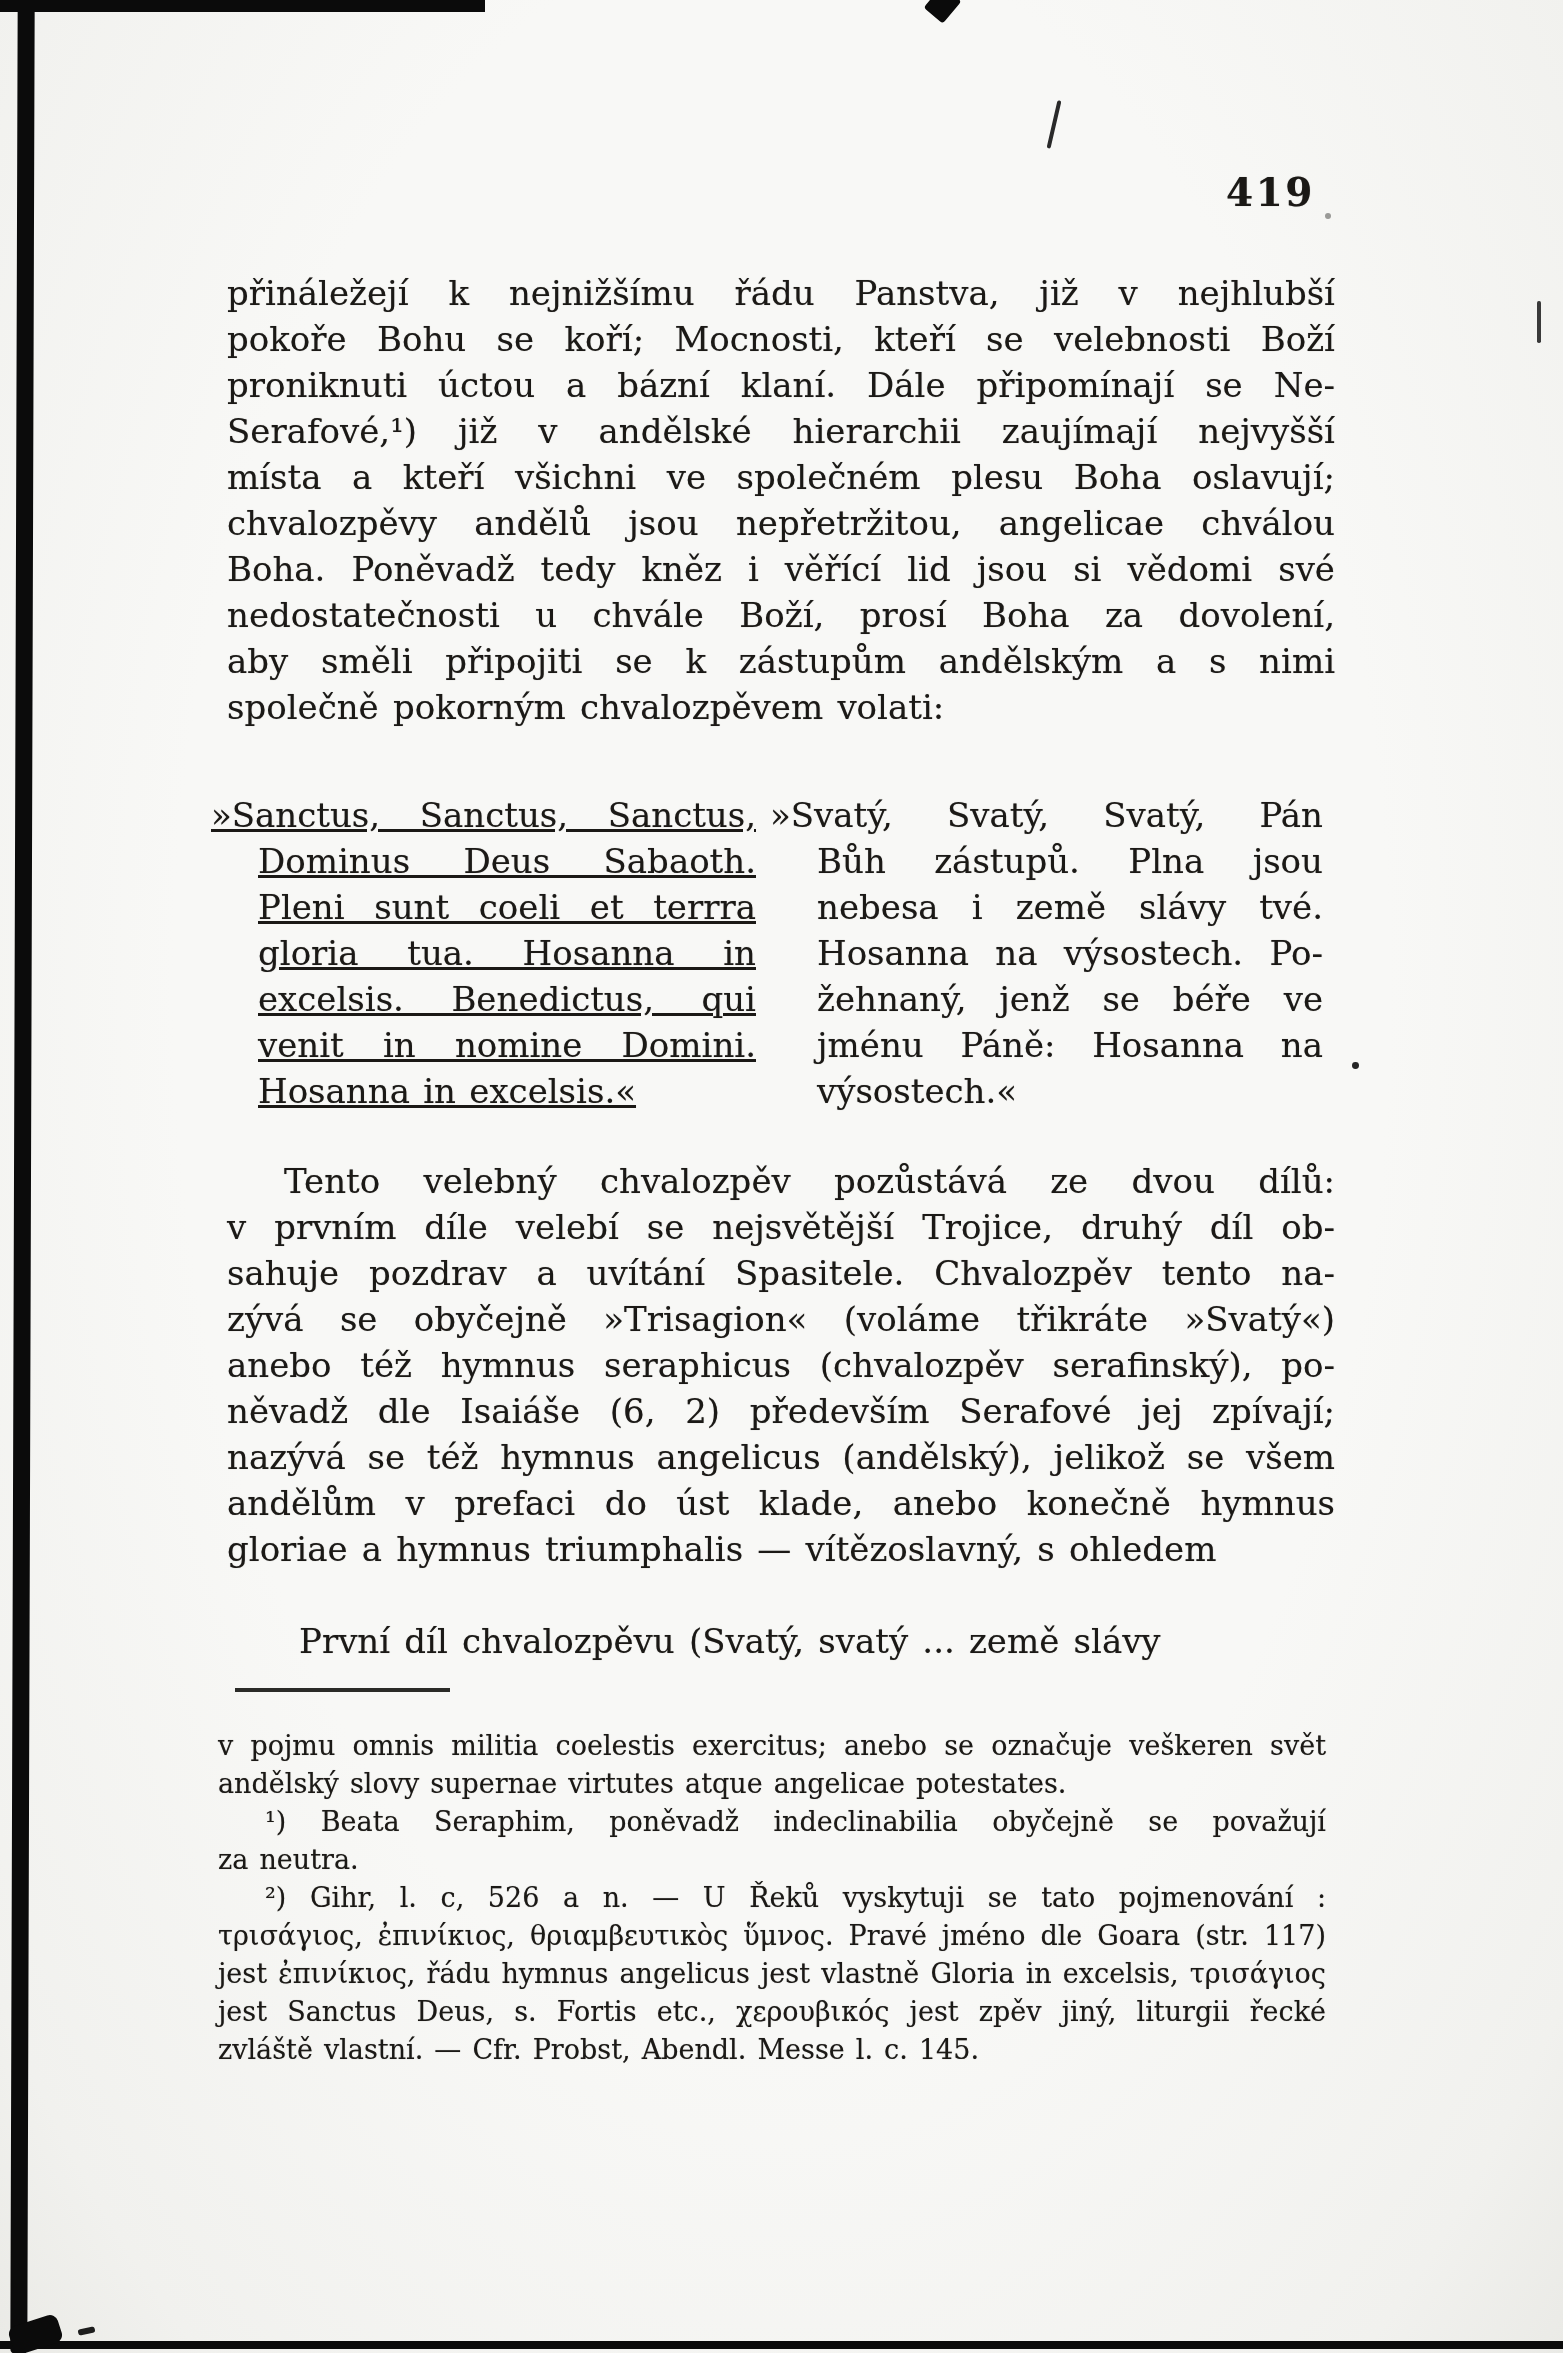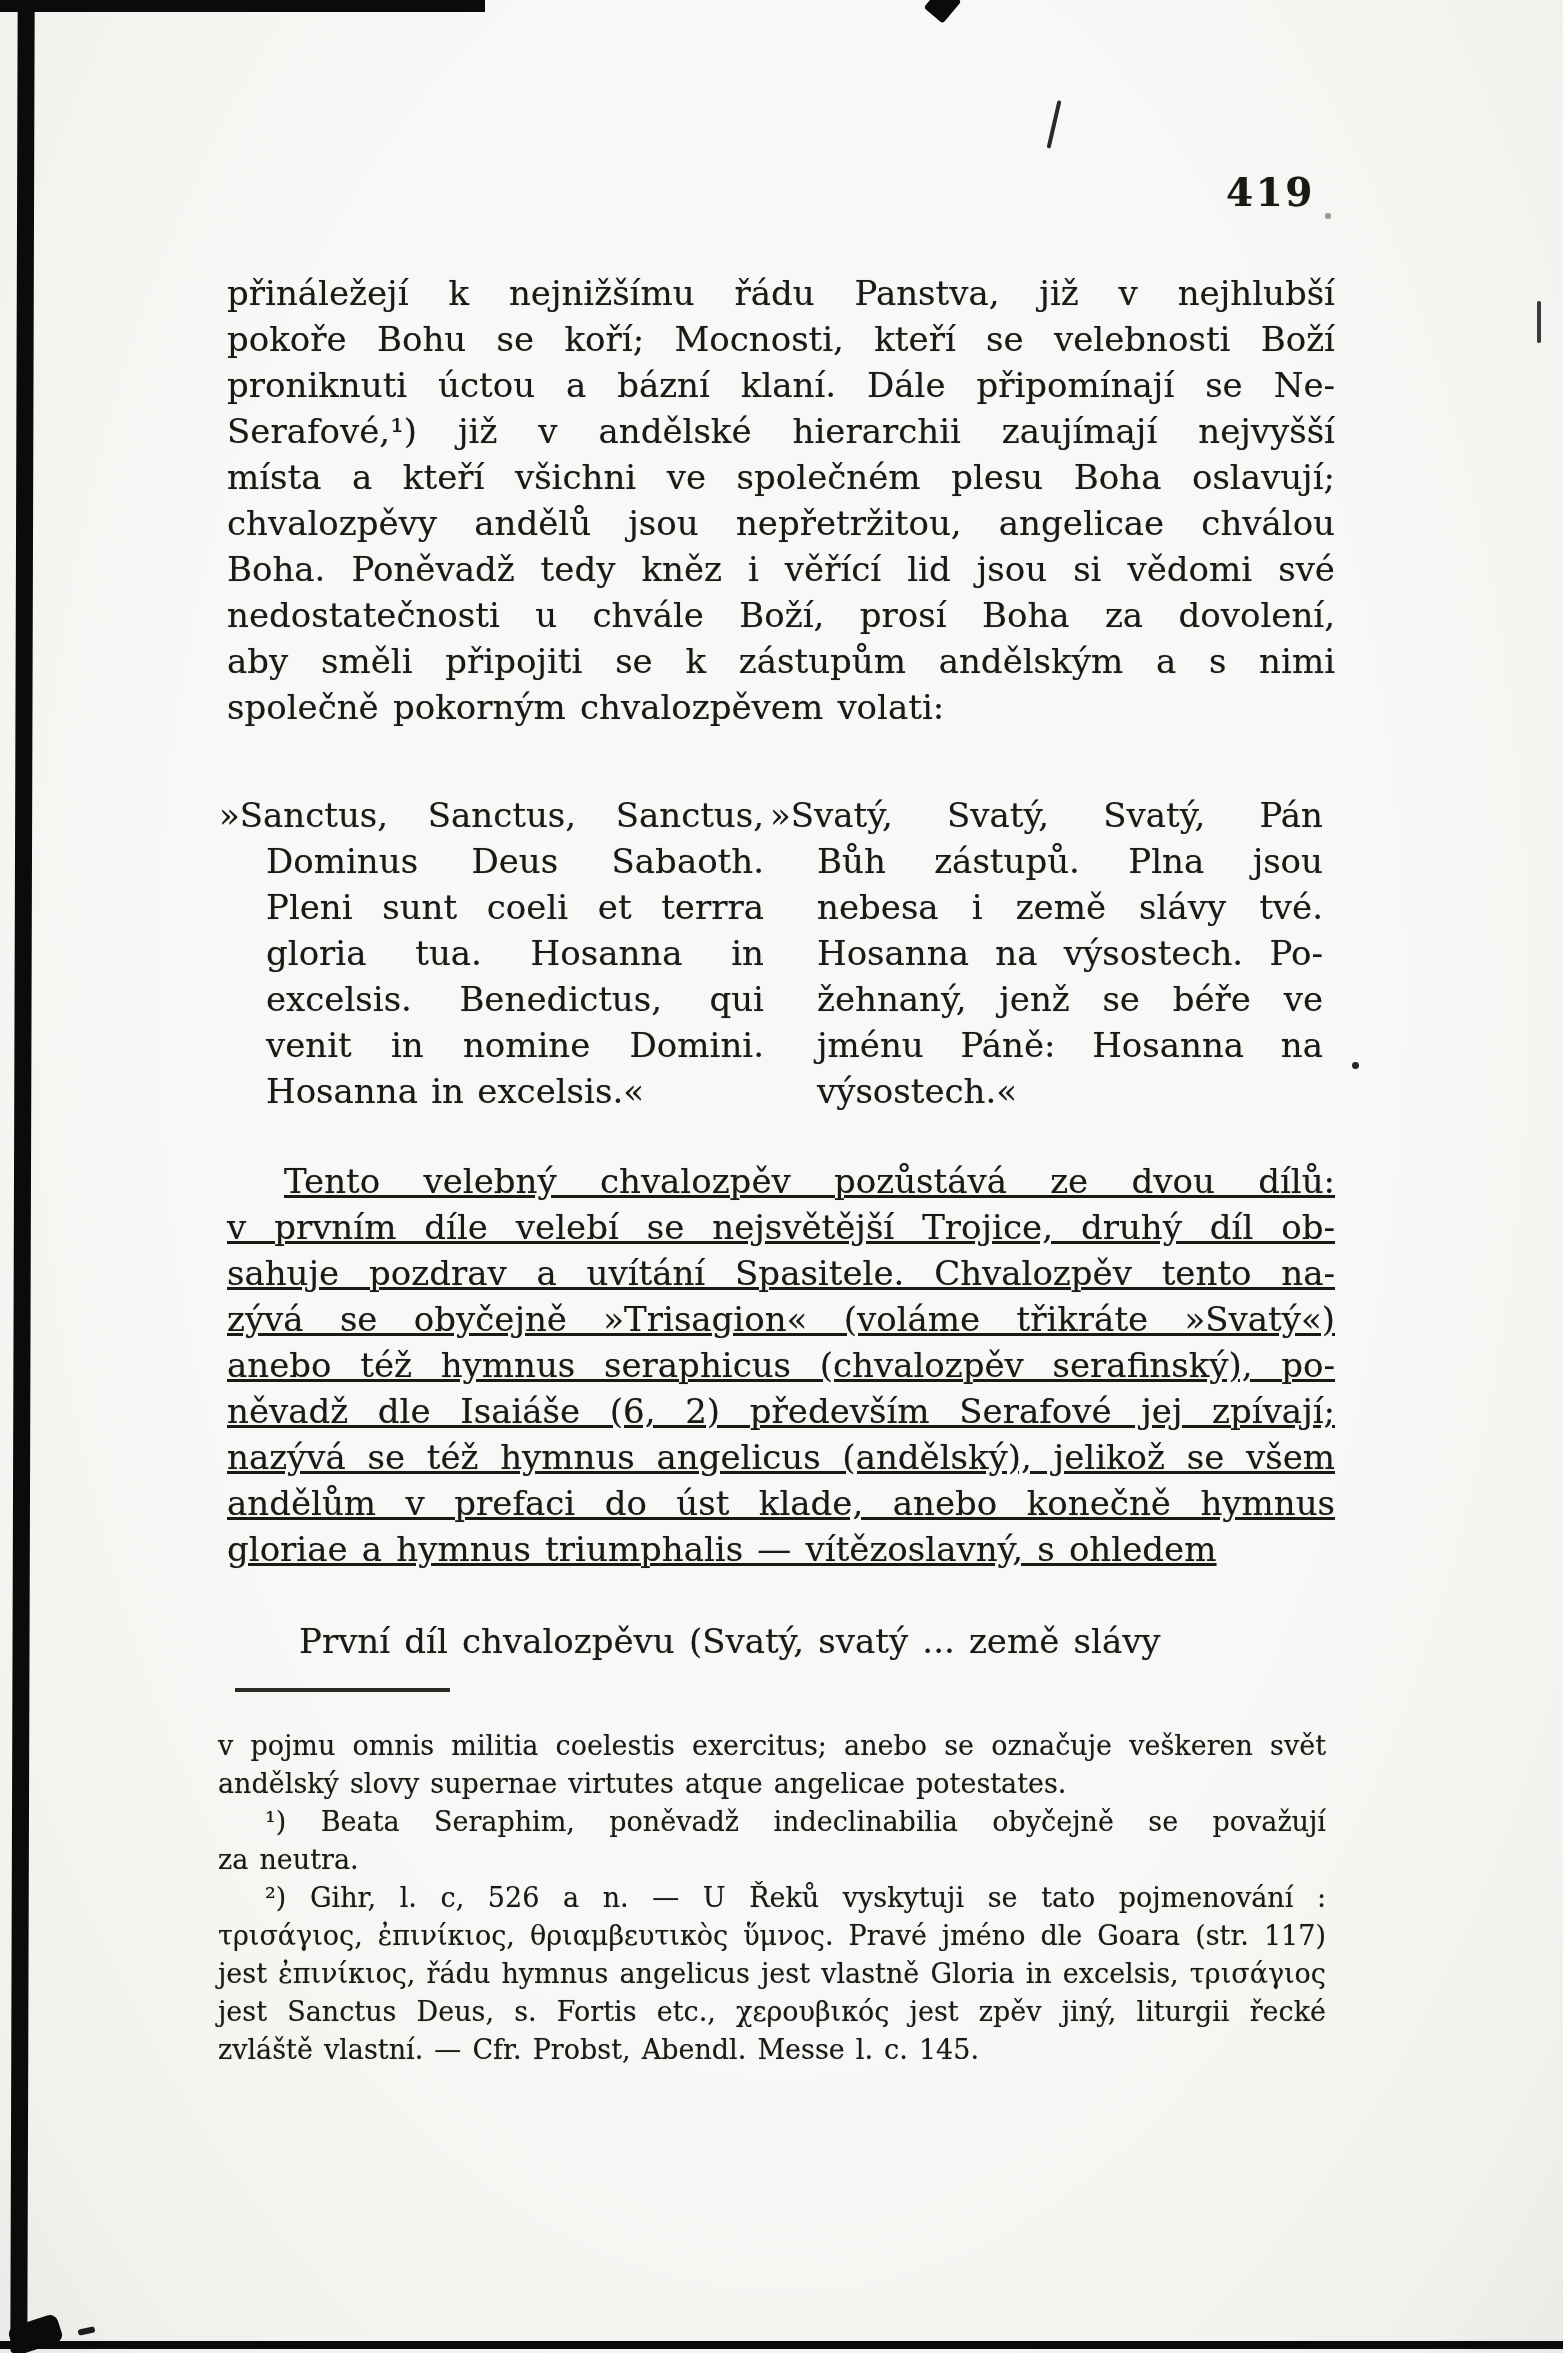--- a/index.html
+++ b/index.html
@@ -37,28 +37,28 @@
     text-align-last:justify;
     white-space:normal;
   }
   .block { position:absolute; }
 
   .para { font-size:34px; line-height:46px; word-spacing:3.4px;margin-left:12px; }
   .para .line:last-child { text-align-last:left; }
   .indent-first .line:first-child { padding-left:57px; }
 
   .p1 { left:215px; top:270px;  width:1108px; }
-  .p2 { left:215px; top:1158px; width:1108px;text-decoration:underline; }
+  .p2 { left:215px; top:1158px; width:1108px; }
   .p3 { left:230px; top:1618px; width:1108px; }
 
   .verse { font-size:34px; line-height:46px; word-spacing:2.5px; }
   .verse .line { padding-left:47px; }
   .verse .line:first-child { padding-left:0; }
   .verse .line:last-child { text-align-last:left; }
-  .verse-left  { left:219px; top:792px; width:545px; }
+  .verse-left  { left:211px; top:792px; width:545px;text-decoration:underline; }
   .verse-right { left:770px; top:792px; width:553px; }
 
   .footnote-rule {
     position:absolute; left:235px; top:1688px;
     width:215px; height:4.2px; background:#2b2b28;
   }
   .footnotes { left:218px; top:1727px; width:1108px; font-size:27px; line-height:38px; word-spacing:2.5px; }
   .footnotes .line:nth-child(3),
   .footnotes .line:nth-child(5) { padding-left:47px; }
   .footnotes .line:nth-child(2),

